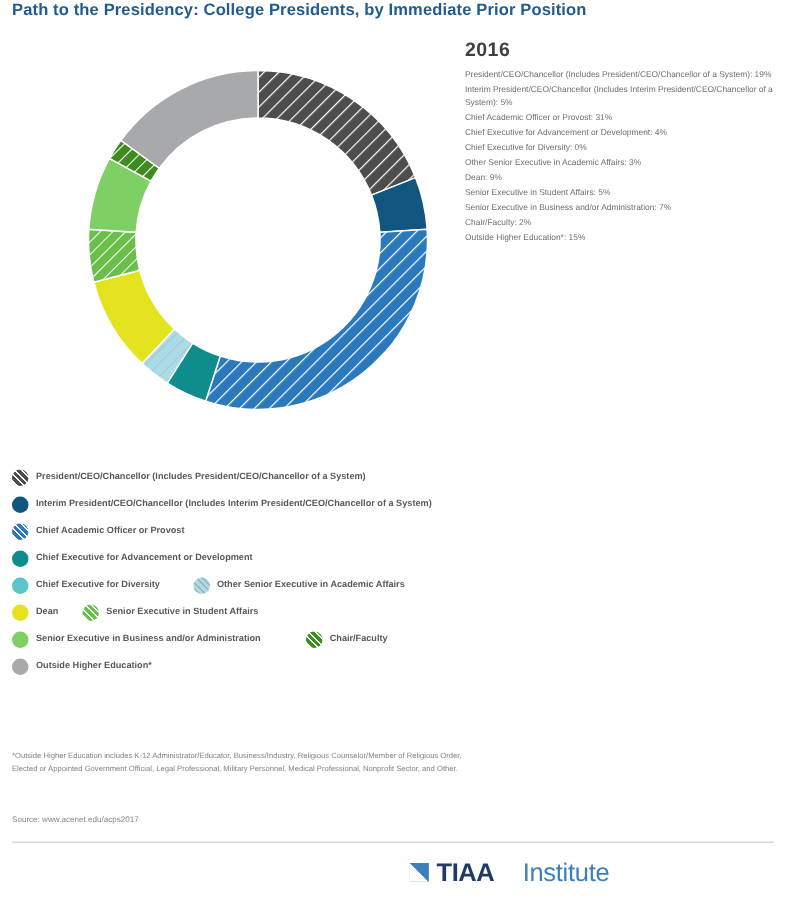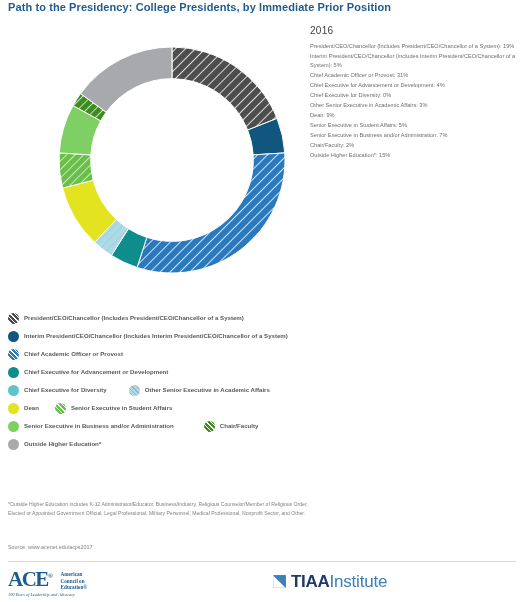--- a/index.html
+++ b/index.html
@@ -44,22 +44,22 @@
   }
 
   
   .data-panel {
     position: absolute;
     left: 310px;
     top: 25px;
     width: 208px;
   }
   .data-year {
-    font-size: 10px;
-    font-weight: normal;
+    font-size: 13px;
+    font-weight: bold;
     color: #404041;
     margin-bottom: 6px;
     letter-spacing: 0.3px;
   }
   .data-line {
     font-size: 5.6px;
     line-height: 1.52;
     color: #6d6e71;
     margin-bottom: 1.6px;
   }
@@ -186,21 +186,21 @@
     color: #1f3a63;
     letter-spacing: -0.3px;
     line-height: 1;
   }
   .tiaa-light {
     font-size: 17px;
     font-weight: normal;
     color: #3d7fb8;
     letter-spacing: -0.2px;
     line-height: 1;
-    margin-left: 0;
+    margin-left: 19px;
   }
 </style>
 </head>
 <body>
 
 <div class="page">
 
   <div class="title">Path to the Presidency: College Presidents, by Immediate Prior Position</div>
 
   <div class="chart-wrap">
@@ -329,31 +329,20 @@
       </div>
     </div>
 
   </div>
 
   <div class="footnote">*Outside Higher Education includes K-12 Administrator/Educator, Business/Industry, Religious Counselor/Member of Religious Order, Elected or Appointed Government Official, Legal Professional, Military Personnel, Medical Professional, Nonprofit Sector, and Other.</div>
   <div class="source">Source: www.acenet.edu/acps2017</div>
 
   <div class="divider"></div>
 
-  <div class="ace-logo">
-    <div>
-      <span class="ace-mark"><span>ACE</span><span class="ace-sup">®</span></span>
-      <span class="ace-words">
-        <div>American</div>
-        <div>Council on</div>
-        <div>Education®</div>
-      </span>
-    </div>
-    <div class="ace-tag">100 Years of Leadership and Advocacy</div>
-  </div>
 
   <div class="tiaa-logo">
     <svg class="tiaa-mark" viewBox="0 0 24 24">
       <path d="M2 2 H22 V22 H2 Z" fill="#3d7fb8"></path>
       <path d="M2 2 L22 22 H2 Z" fill="#ffffff"></path>
       <path d="M2 2 L22 22 V2 Z" fill="#3d7fb8"></path>
     </svg>
     <span class="tiaa-bold">TIAA</span>
     <span class="tiaa-light">Institute</span>
   </div>

